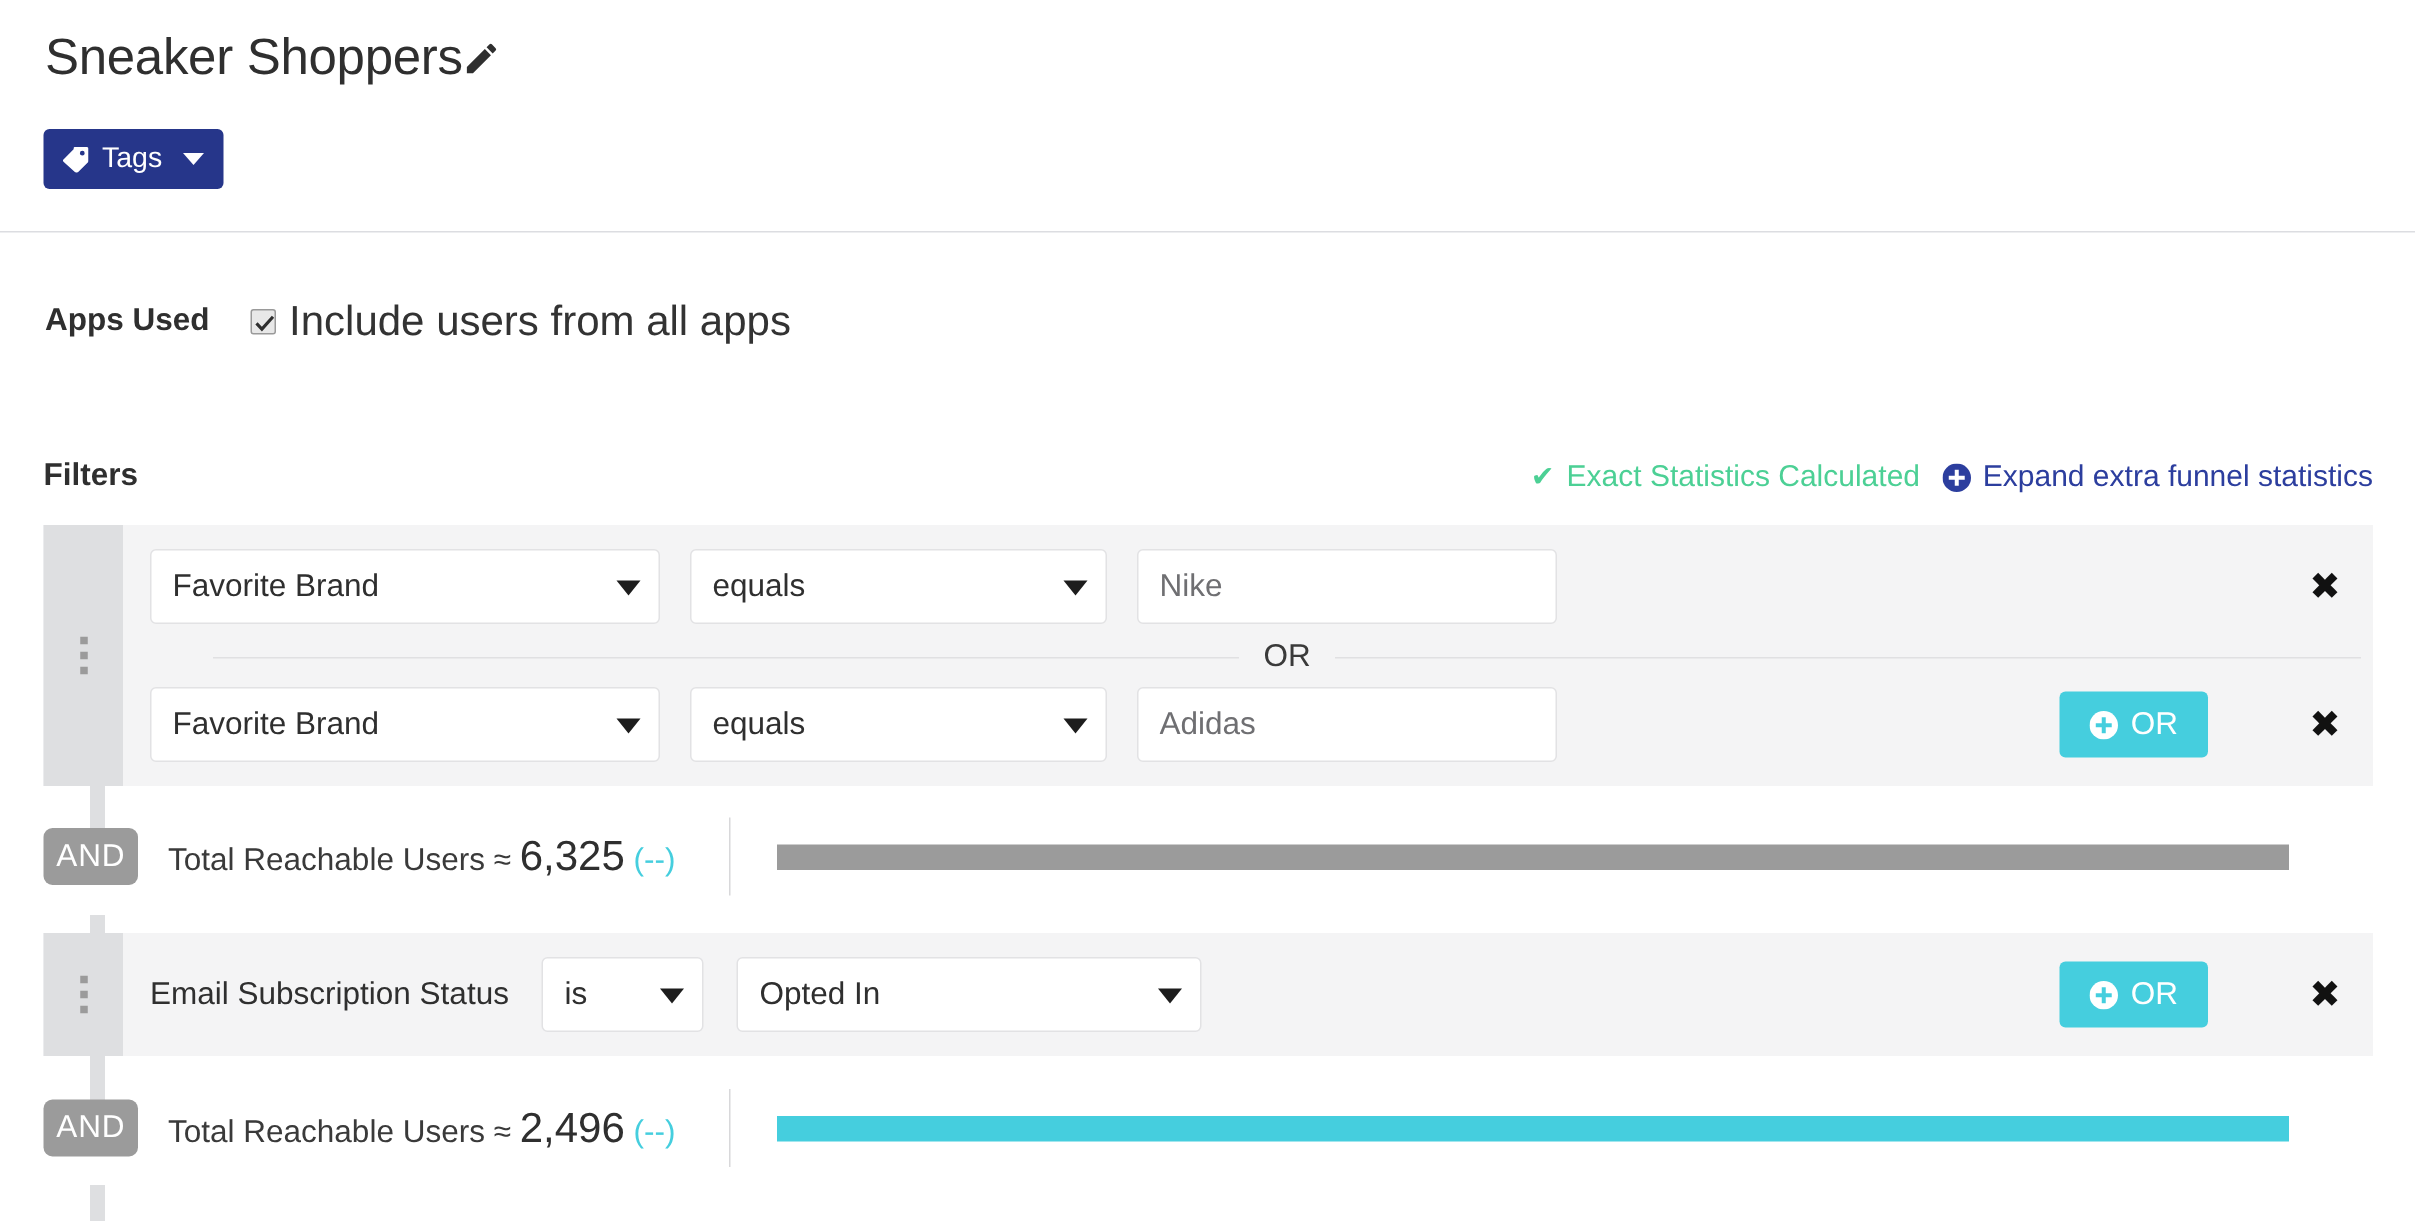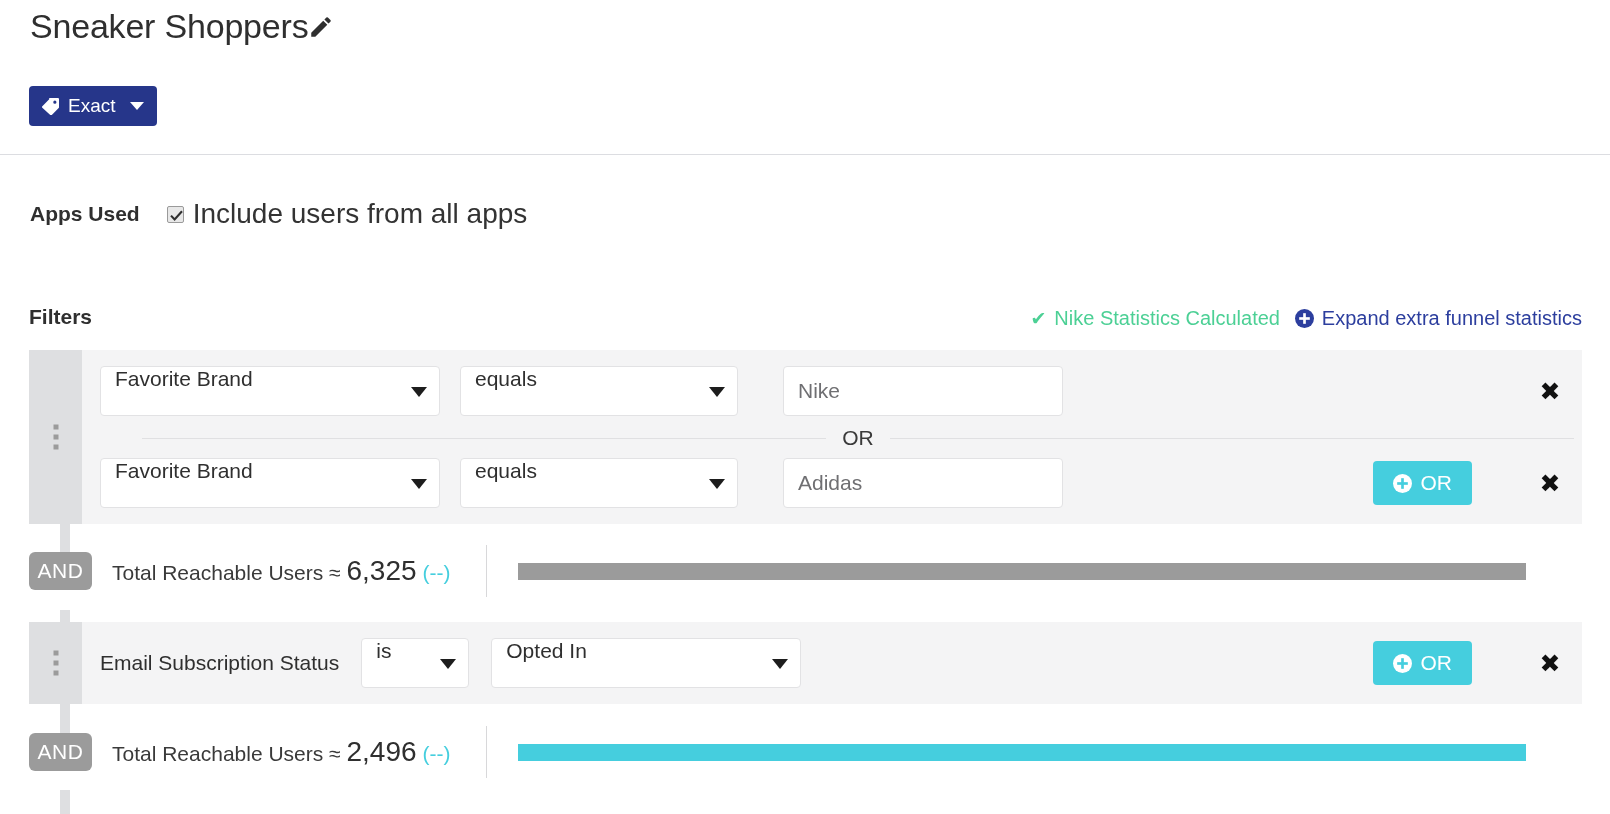--- a/index.html
+++ b/index.html
@@ -13,21 +13,21 @@
   }
 
   
   .header {
     position: relative;
     height: 155px;
     border-bottom: 1px solid #dcdde1;
   }
   .title-row {
     position: absolute;
-    left: 30px; top: 8px;
+    left: 30px; top: 20px;
     display: flex; align-items: center; 
   }
   .seg-title {
     font-size: 34px;
     font-weight: 400;
     color: #2f2f2f;
     letter-spacing: -0.2px;
     line-height: 1.1;
   }
   .pencil-icon { width: 26px; height: 26px; display:block; }
@@ -153,21 +153,21 @@
     height: 69px;
     padding: 0 0 0 18px;
     position: relative;
   }
 
   .sel {
     height: 50px;
     background: #ffffff;
     border: 1px solid #e2e2e4;
     border-radius: 4px;
-    display: flex; align-items: flex-start;
+    display: flex; align-items: center;
     padding: 0 14px;
     font-size: 21px;
     color: #2f2f2f;
     position: relative;
     cursor: pointer;
     overflow: hidden;
     white-space: nowrap;
   }
   .sel .cap {
     position: absolute; right: 12px; top: 50%;
@@ -182,21 +182,20 @@
   .txtin {
     width: 280px; height: 50px;
     background: #ffffff;
     border: 1px solid #e2e2e4;
     border-radius: 4px;
     font-size: 21px;
     color: #6f6f72;
     padding: 0 14px;
     font-family: "Liberation Sans", sans-serif;
     outline: none;
-    margin-left: 25px;
   }
   .txtin::placeholder { color: #6f6f72; opacity: 1; }
 
   .or-divider {
     position: absolute;
     left: 60px; right: 8px;
     height: 1px;
     display: flex; align-items: center;
   }
   .or-divider .ln { flex: 1 1 auto; height: 1px; background: #e0e0e2; }
@@ -290,41 +289,41 @@
     </span>
   </div>
 
 
   <button class="tags-btn">
     <span>
       <svg class="tag-icon" viewBox="0 0 16 16" fill="#ffffff">
         <path d="M7.2 0H15a1 1 0 0 1 1 1v7.8a1 1 0 0 1-.29.7l-6.5 6.5a1 1 0 0 1-1.42 0L.3 9.2a1 1 0 0 1 0-1.41l6.5-6.5A1 1 0 0 1 7.2 0zm4.9 2.4a1.5 1.5 0 1 0 0 3 1.5 1.5 0 0 0 0-3z"></path>
       </svg>
     </span>
-    <span>Exact</span>
+    <span>Tags</span>
     <span class="caret-down-white"></span>
   </button>
 </div>
 
 <div class="apps-used">
   <div class="apps-used-label">Apps Used</div>
   <span class="chk">
     <svg width="15" height="15" viewBox="0 0 15 15">
       <path d="M2 7.6 L5.6 11.4 L13 3.2" stroke="#2f2f2f" stroke-width="2.1" fill="none"></path>
     </svg>
   </span>
   <div class="apps-used-text">Include users from all apps</div>
 </div>
 
 <div class="filters-head">
   <div class="filters-label">Filters</div>
 
   <div class="exact-stats">
     <span class="check-glyph">✔</span>
-    <span>Nike Statistics Calculated</span>
+    <span>Exact Statistics Calculated</span>
   </div>
 
   <div class="expand-stats">
     <span>
       <svg class="plus-circle" viewBox="0 0 20 20" fill="#2c3e9e">
         <circle cx="10" cy="10" r="10"></circle>
         <rect x="8.6" y="4.4" width="2.8" height="11.2" fill="#ffffff"></rect>
         <rect x="4.4" y="8.6" width="11.2" height="2.8" fill="#ffffff"></rect>
       </svg>
     </span>

